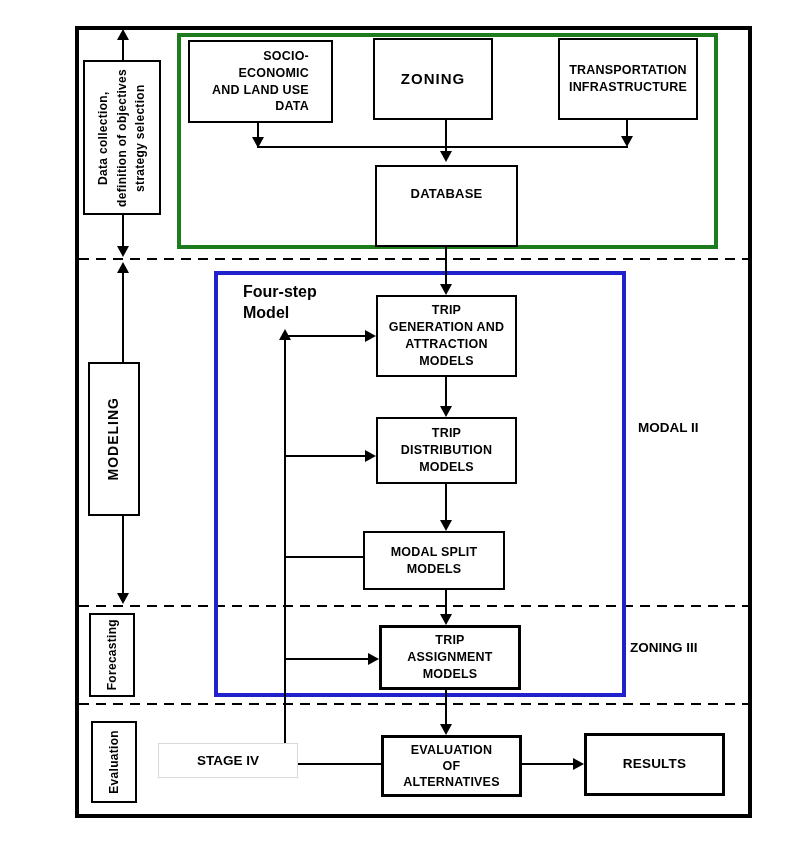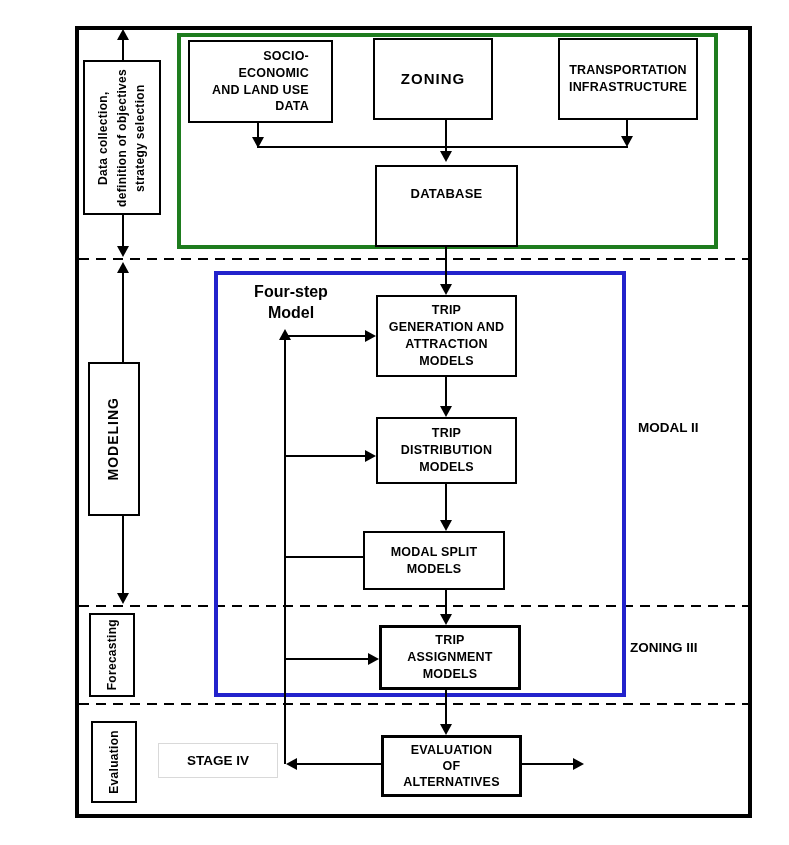--- a/index.html
+++ b/index.html
@@ -34,21 +34,21 @@
     font-weight:bold;color:var(--ink);text-align:center;
     white-space:pre-line;line-height:1.55;letter-spacing:0.3px;
   }
   .vline{width:2px;background:var(--ink);}
   .hline{height:2px;background:var(--ink);}
   .ah{width:0;height:0;}
   .ah-down{border-left:6px solid transparent;border-right:6px solid transparent;border-top:11px solid var(--ink);}
   .ah-up{border-left:6px solid transparent;border-right:6px solid transparent;border-bottom:11px solid var(--ink);}
   .ah-right{border-top:6px solid transparent;border-bottom:6px solid transparent;border-left:11px solid var(--ink);}
   .ah-left{border-top:6px solid transparent;border-bottom:6px solid transparent;border-right:11px solid var(--ink);}
-  .plain-label{font-weight:bold;color:var(--ink);white-space:pre-line;text-align:center;}
+  .plain-label{font-weight:bold;color:var(--ink);white-space:pre-line;text-align:left;}
   .stage4box{
     border:1px solid var(--stage4);background:#ffffff;
     display:flex;align-items:center;justify-content:center;
     font-weight:bold;color:var(--ink);
   }
 </style>
 </head>
 <body>
 
 <div class="canvas">
@@ -142,37 +142,40 @@
   <div class="abs box thick" style="left:379px;top:625px;width:142px;height:65px;font-size:12.5px;">
     <span>TRIP
 ASSIGNMENT
 MODELS</span>
   </div>
   <div class="abs box thick" style="left:381px;top:735px;width:141px;height:62px;font-size:12.5px;line-height:1.3;">
     <span>EVALUATION
 OF
 ALTERNATIVES</span>
   </div>
+  <div class="abs box thick" style="left:584px;top:733px;width:141px;height:63px;font-size:13.5px;">
+    <span>RESULTS</span>
+  </div>
 
   <div class="abs sidebox" style="left:83px;top:60px;width:78px;height:155px;">
     <span class="vtext" style="font-size:12px;">Data collection,
 definition of objectives
 strategy selection</span>
   </div>
   <div class="abs sidebox" style="left:88px;top:362px;width:52px;height:154px;">
     <span class="vtext" style="font-size:14px;letter-spacing:1px;">MODELING</span>
   </div>
   <div class="abs sidebox" style="left:89px;top:613px;width:46px;height:84px;">
     <span class="vtext" style="font-size:12px;">Forecasting</span>
   </div>
   <div class="abs sidebox" style="left:91px;top:721px;width:46px;height:82px;">
     <span class="vtext" style="font-size:12px;">Evaluation</span>
   </div>
 
   <div class="abs plain-label" style="left:243px;top:282px;width:96px;font-size:16px;line-height:1.3;">Four-step
 Model</div>
   <div class="abs plain-label" style="left:638px;top:420px;font-size:13.5px;">MODAL II</div>
   <div class="abs plain-label" style="left:630px;top:640px;font-size:13.5px;">ZONING III</div>
-  <div class="abs stage4box" style="left:158px;top:743px;width:120px;height:35px;font-size:13.5px;">
+  <div class="abs stage4box" style="left:158px;top:743px;width:140px;height:35px;font-size:13.5px;">
     <span>STAGE IV</span>
   </div>
 
 </div>
 
 </body></html>

